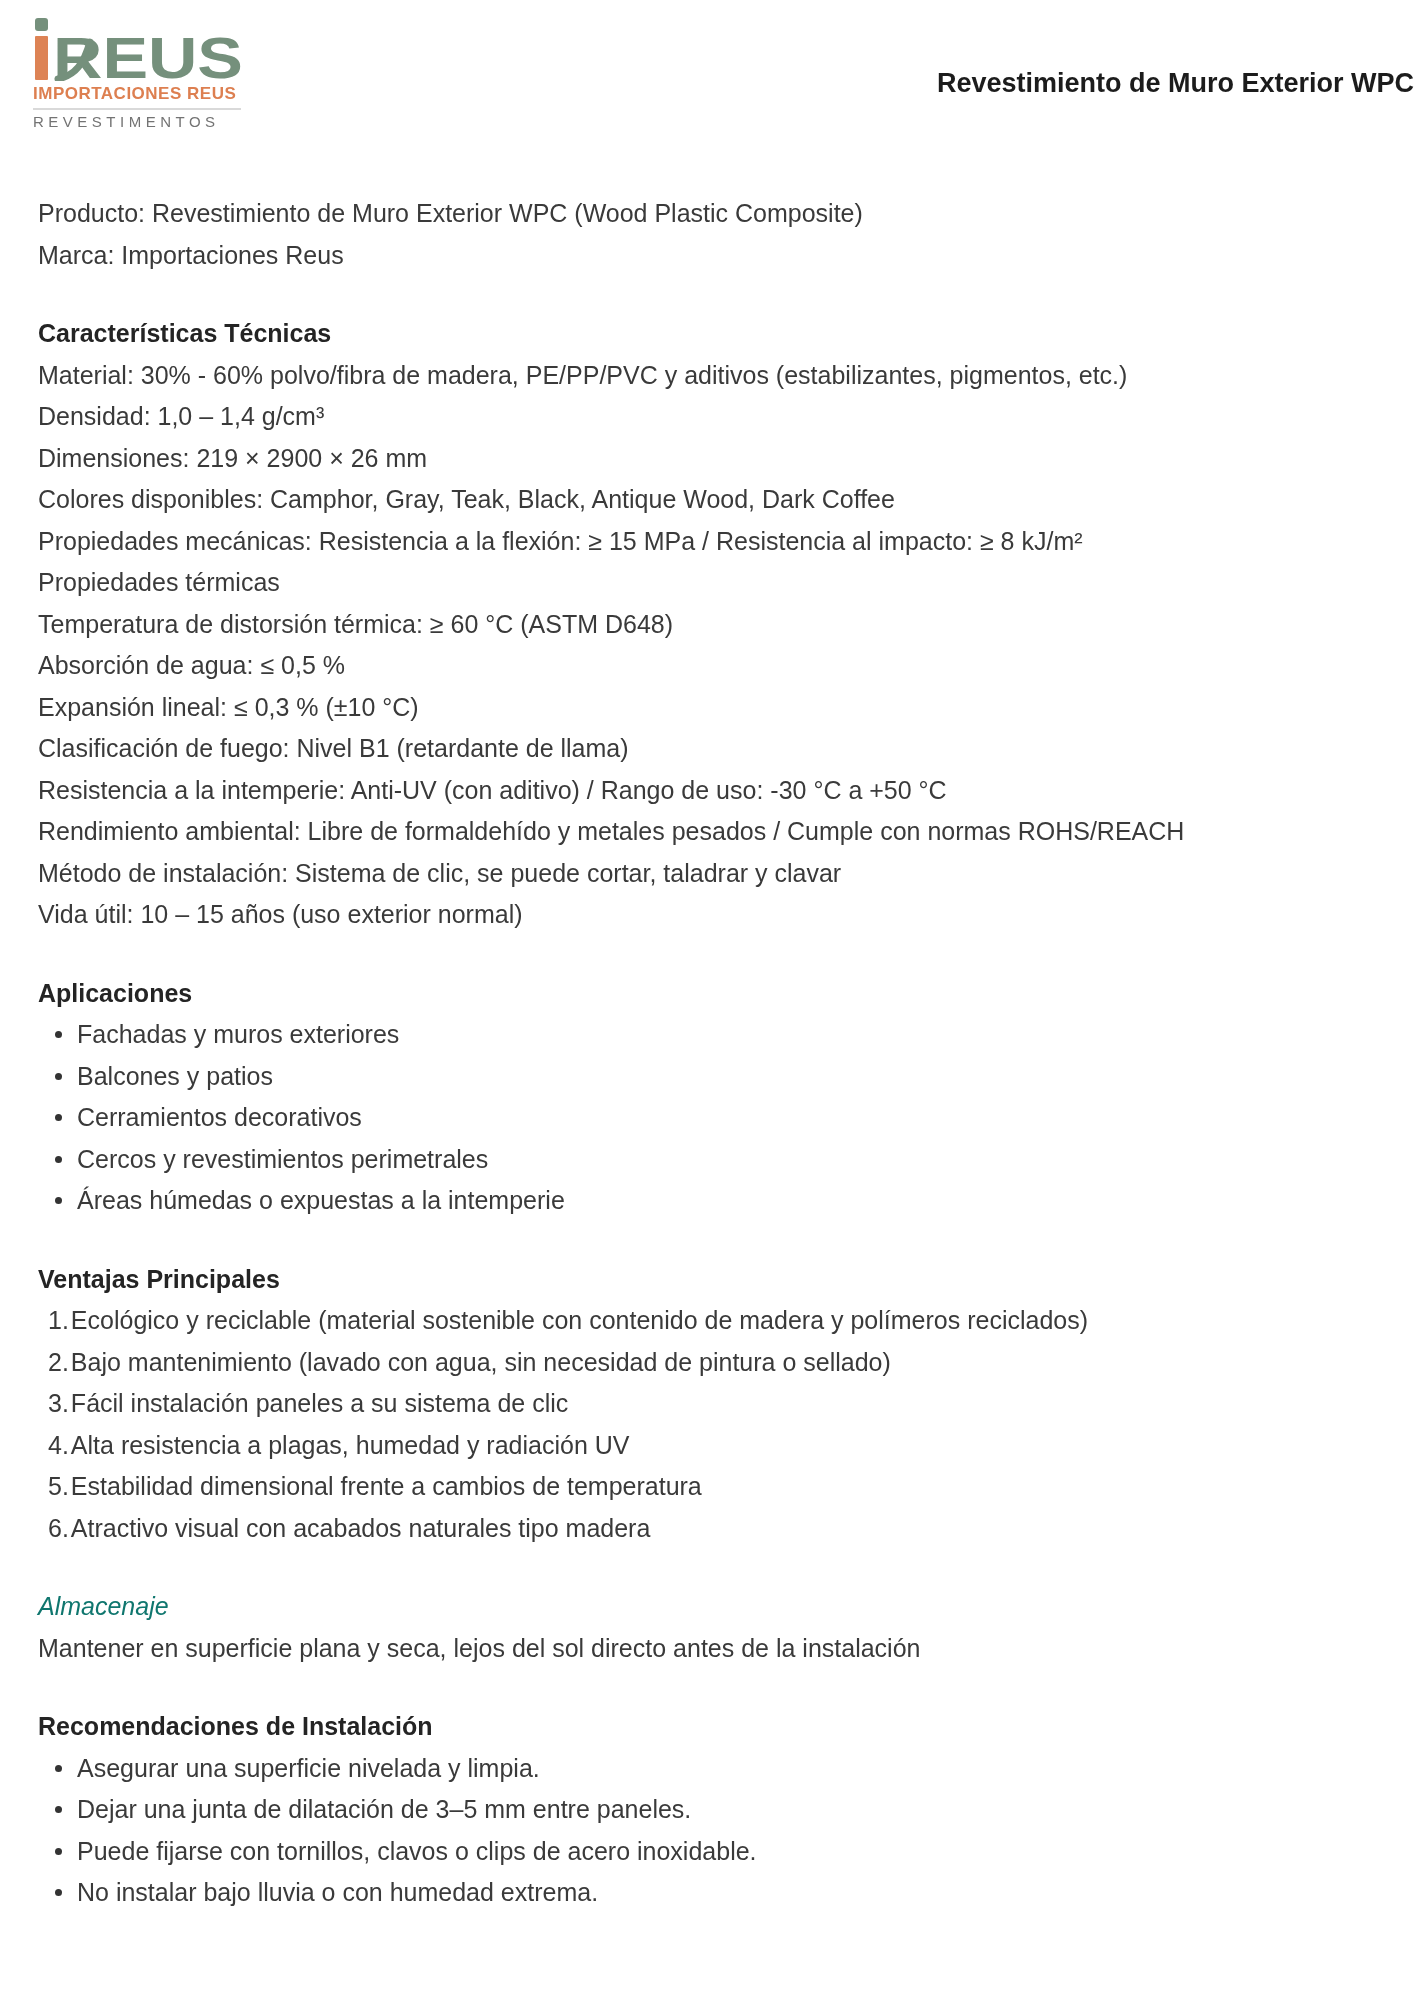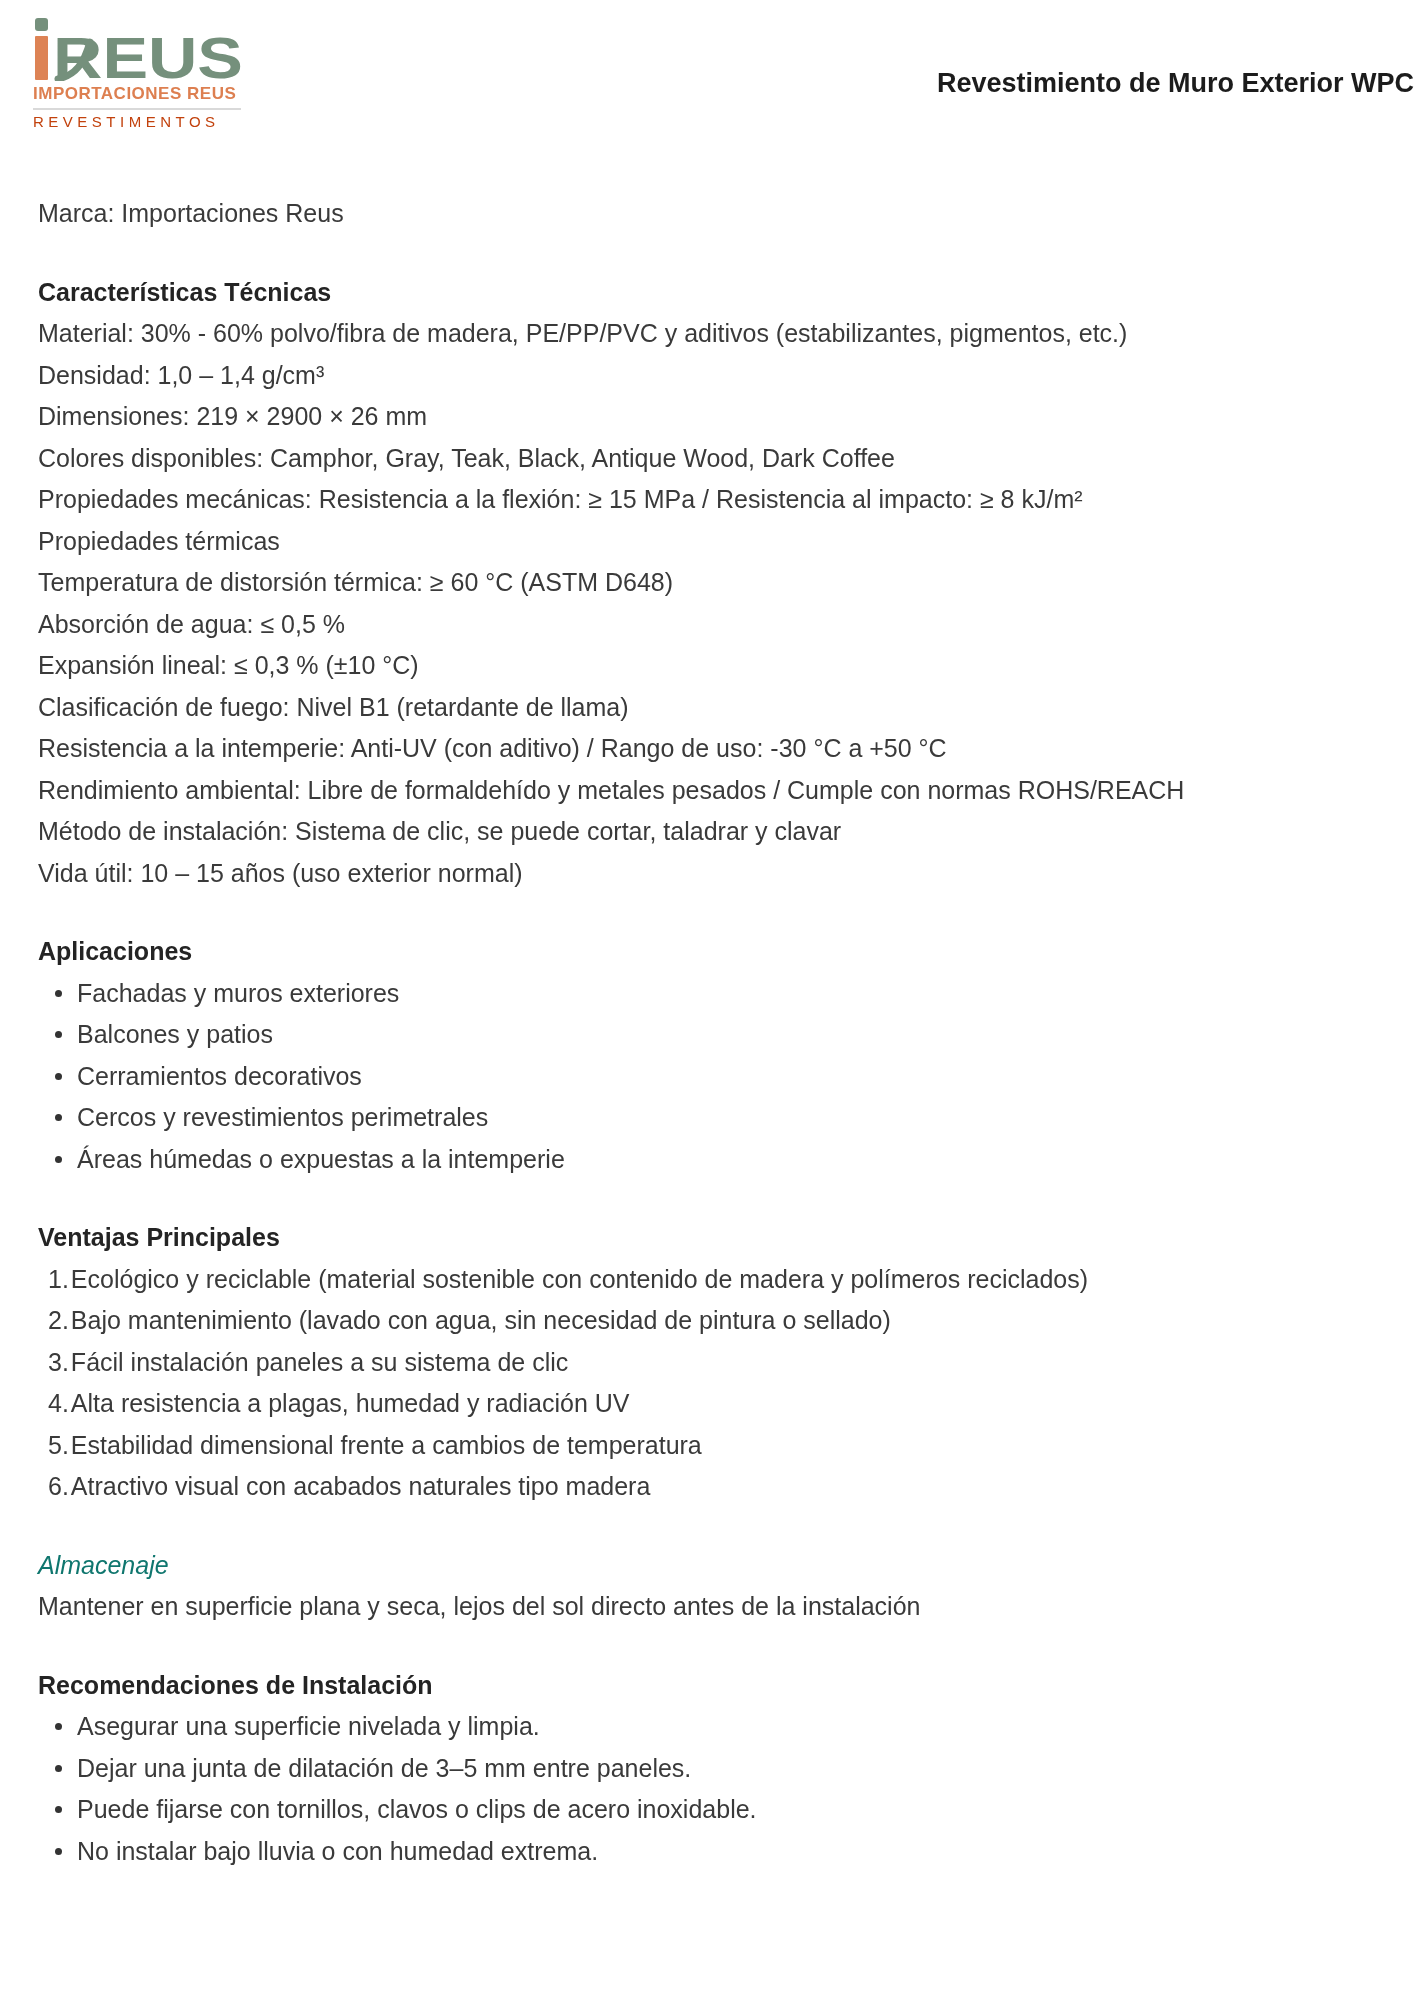--- a/index.html
+++ b/index.html
@@ -14,21 +14,21 @@
   .header { position:relative; height:193px; }
   .logo { position:absolute; left:33px; top:18px; width:215px; }
   .logo-mark { display:block; }
   .logo-line1 {
     margin-top:3px; font-size:17px; font-weight:700; letter-spacing:.5px;
     color:#dd7f50; white-space:nowrap;
   }
   .logo-line1 .l1b { font-weight:700; }
   .logo-divider { border:none; border-top:2px solid #d9d9d9; margin:4px 0 3px 0; width:208px; }
   .logo-line2 {
-    font-size:15px; letter-spacing:4.5px; color:#c2410c; font-weight:400; white-space:nowrap;
+    font-size:15px; letter-spacing:4.5px; color:#737373; font-weight:400; white-space:nowrap;
   }
   .doc-title {
     position:absolute; left:0; right:0; top:66px;
     text-align:right; font-size:27px; line-height:34px;
     font-weight:700; color:#1c1c1c;
   }
 
   
   .content { padding:0 38px; font-size:25px; line-height:41.5px; }
   .line { white-space:nowrap; }
@@ -63,20 +63,21 @@
       <hr class="logo-divider">
       <div class="logo-line2">REVESTIMENTOS</div>
     </div>
 
     <div class="doc-title">Revestimiento de Muro Exterior WPC</div>
   </div>
 
   <div class="content">
 
     <div class="intro">
+      <div class="line">Producto: Revestimiento de Muro Exterior WPC (Wood Plastic Composite)</div>
       <div class="line">Marca: Importaciones Reus</div>
     </div>
 
     <div class="section">
       <div class="sec-heading">Características Técnicas</div>
       <div>
 
           <div class="line">Material: 30% - 60% polvo/fibra de madera, PE/PP/PVC y aditivos (estabilizantes, pigmentos, etc.)</div>
 
           <div class="line">Densidad: 1,0 – 1,4 g/cm³</div>

